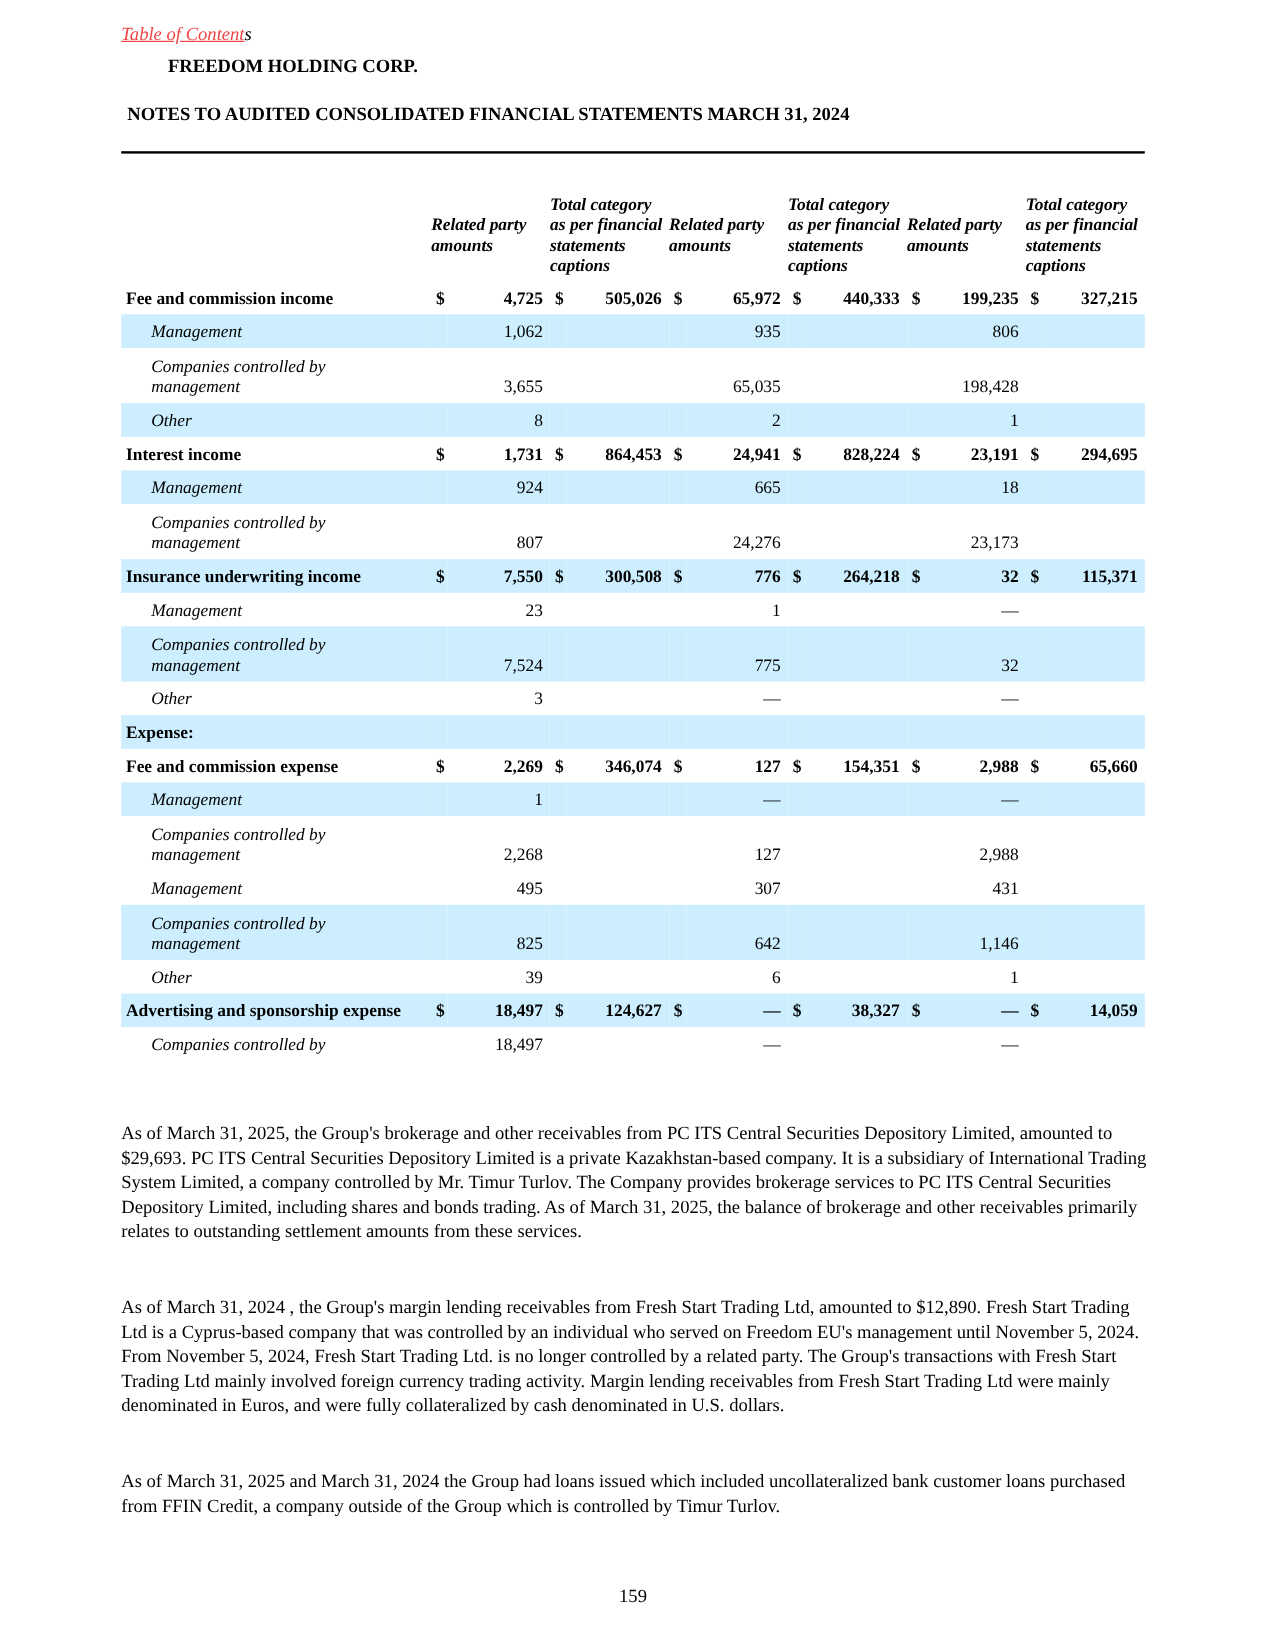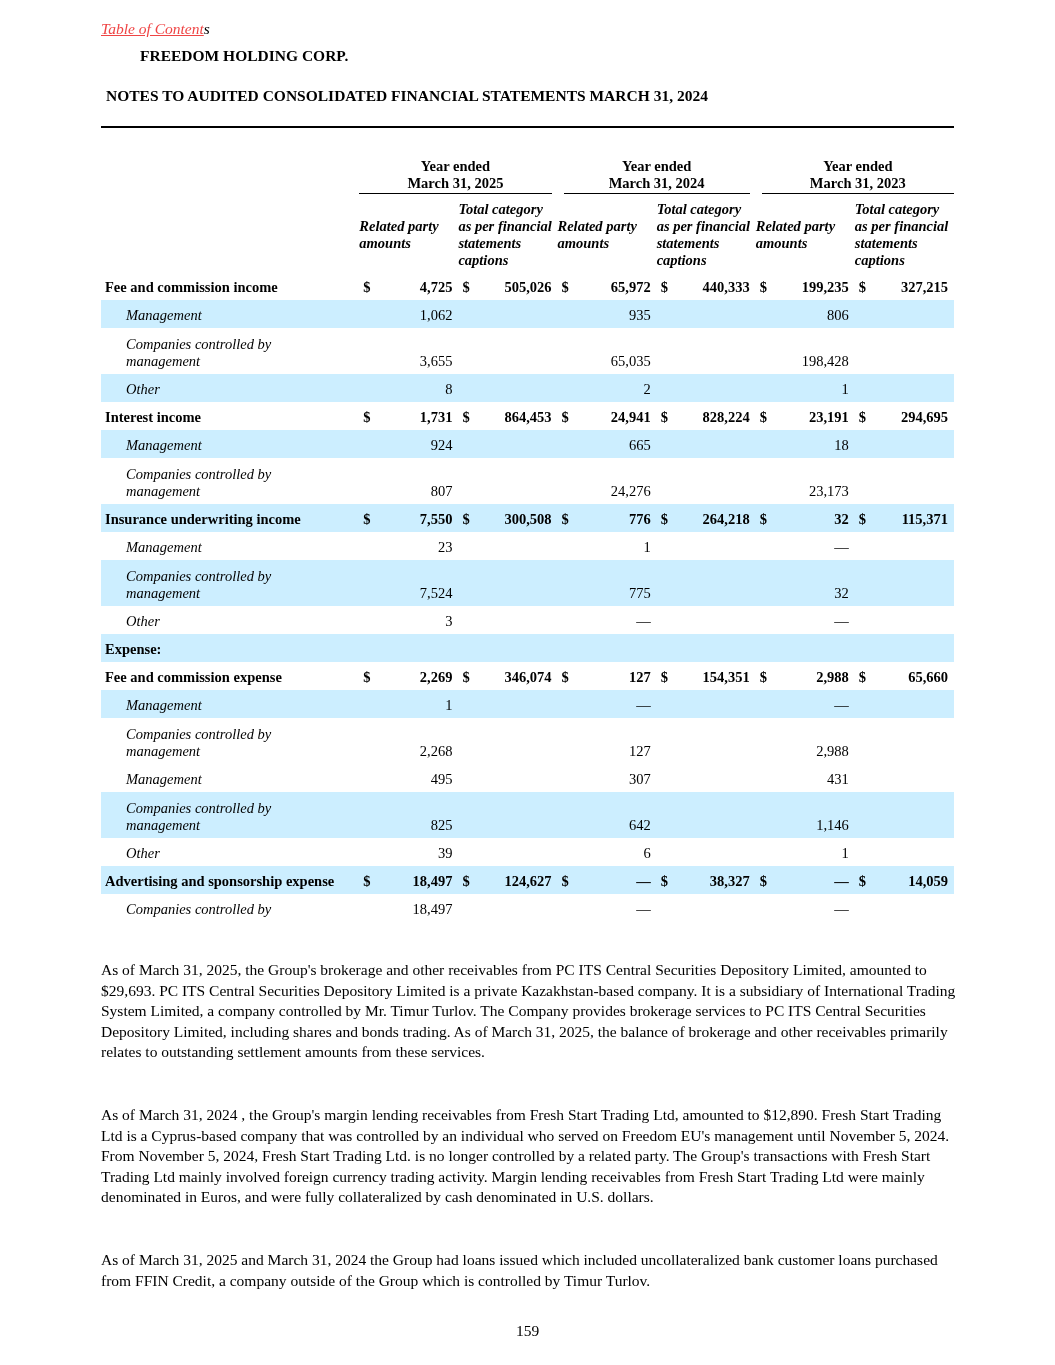--- a/index.html
+++ b/index.html
@@ -30,21 +30,21 @@
   tr.row td { height: 24px; }
   tr.row2 td { height: 42px; }
   td.lbl { padding-left: 4px !important; }
   td.sub { padding-left: 25px !important; font-style: italic; }
   td.bold { font-weight: bold; }
   td.num { text-align: right; padding-right: 6px !important; }
   td.dol { text-align: left; padding-left: 4px !important; }
   tr.total td.num, tr.total td.dol { font-weight: bold; }
   tr.row td, tr.row2 td { padding-bottom: 4px !important; }
 
-  .para { position: absolute; left: 101px; width: 856px; font-size: 15.5px; line-height: 20.6px; margin-top: 25px; }
+  .para { position: absolute; left: 101px; width: 856px; font-size: 15.5px; line-height: 20.6px; }
   .p1 { top: 935px; }
   .p2 { top: 1080px; }
   .p3 { top: 1225px; }
   .page-num { position: absolute; top: 1322px; left: 0; width: 1055px; text-align: center; font-size: 15.5px; }
 </style>
 </head>
 <body>
 
 <div class="toc">
   <a href="#">Table of Content</a><span>s</span>
@@ -65,41 +65,20 @@
     <col class="col-dol">
       <col class="col-num">
       <col class="col-dol">
       <col class="col-num">
     <col class="col-dol">
       <col class="col-num">
       <col class="col-dol">
       <col class="col-num">
   </colgroup>
   <thead>
-    <tr>
-      <td></td>
-      <td colspan="4" class="hdr-year" style="padding-right:6px;">
-        <div class="line">
-            <div>Year ended</div>
-            <div>March 31, 2025</div>
-          </div>
-      </td>
-      <td colspan="4" class="hdr-year" style="padding-left:6px;padding-right:6px;">
-        <div class="line">
-            <div>Year ended</div>
-            <div>March 31, 2024</div>
-          </div>
-      </td>
-      <td colspan="4" class="hdr-year" style="padding-left:6px;">
-        <div class="line">
-            <div>Year ended</div>
-            <div>March 31, 2023</div>
-          </div>
-      </td>
-    </tr>
     <tr>
       <td></td>
       <td colspan="2" class="hdr-sub" style="vertical-align:middle;">Related party amounts</td>
       <td colspan="2" class="hdr-sub">Total category as per financial statements captions</td>
       <td colspan="2" class="hdr-sub" style="vertical-align:middle;">Related party amounts</td>
       <td colspan="2" class="hdr-sub">Total category as per financial statements captions</td>
       <td colspan="2" class="hdr-sub" style="vertical-align:middle;">Related party amounts</td>
       <td colspan="2" class="hdr-sub">Total category as per financial statements captions</td>
     </tr>
   </thead>

